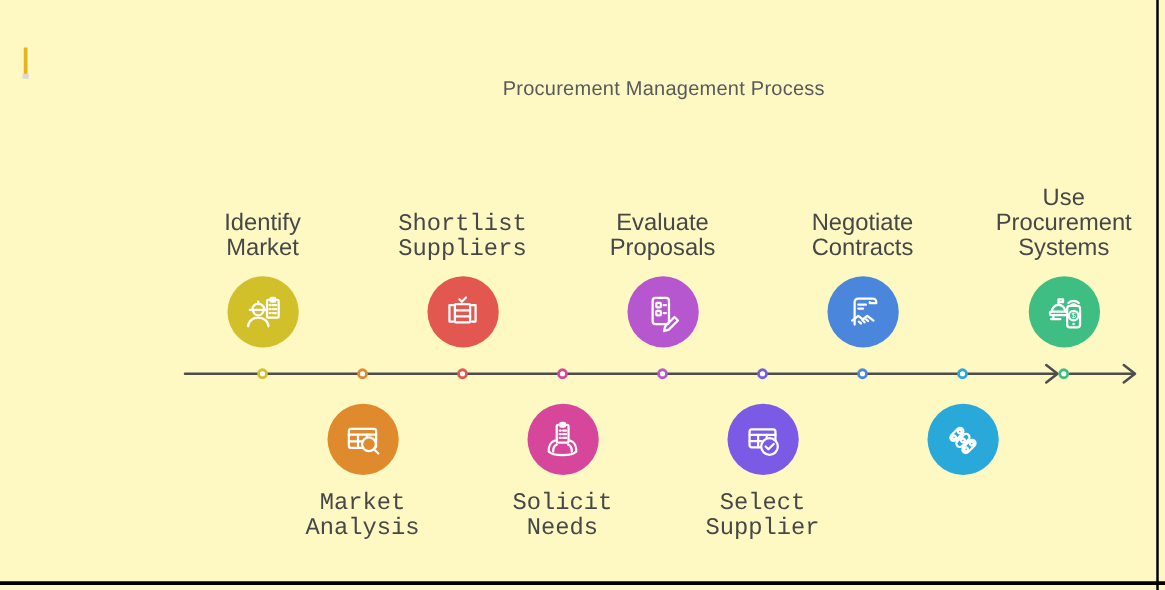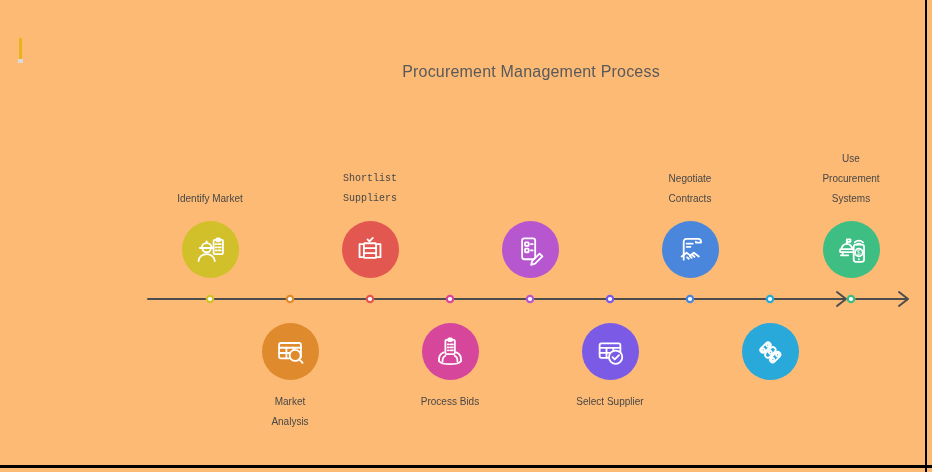--- a/index.html
+++ b/index.html
@@ -1,34 +1,34 @@
 <!DOCTYPE html>
 <html><head>
 <meta charset="utf-8">
 <style>
   html,body{margin:0;padding:0;background:#ffffff;}
   .canvas{
-    position:relative; width:932px; height:472px; background:#fdba74;
+    position:relative; width:932px; height:472px; background:#fef9c3;
     overflow:hidden; font-family:"Liberation Sans", sans-serif;
   }
   .cursor-bar{position:absolute; left:19px; top:38px; width:3px; height:23px;}
   .cursor-handle{position:absolute; left:18px; top:59px; width:5px; height:4px; background:#d9d9d9;}
   .title{
     position:absolute; top:63px; left:331px; width:400px;
     text-align:center; font-size:16px; letter-spacing:.2px;
   }
   .timeline-svg{position:absolute; left:0; top:0;}
   .milestone{
     position:absolute; width:120px; display:flex; flex-direction:column;
     align-items:center; gap:12px;
   }
   .milestone.top{bottom:194px;}
-  .milestone.bottom{top:323px;}
+  .milestone.bottom{top:323px;font-family:Liberation Mono, monospace;}
   .m-label{
-    text-align:center; font-size:10px; line-height:20px;
+    text-align:center; font-size:19px; line-height:20px;
     white-space:pre-line;
   }
   .step-circle{
     width:57px; height:57px; border-radius:50%;
     display:flex; align-items:center; justify-content:center;
   }
   .step-icon{display:block;}
   .step-icon *{vector-effect:none;}
   .border-right{position:absolute; top:0; left:925px; width:2px; height:472px;}
   .border-bottom{position:absolute; top:465px; left:0; width:932px; height:3px;}
@@ -116,24 +116,26 @@
         <rect x="11.9" y="5.3" width="8.4" height="12.6" rx="1"></rect>
         <rect x="14.4" y="3.9" width="3.4" height="2.5" rx="0.8"></rect>
         <path d="M14,9.3 h0.8 M16.4,9.3 h2.2 M14,11.9 h0.8 M16.4,11.9 h2.2 M14,14.5 h0.8 M16.4,14.5 h2.2"></path>
         <path d="M6.3,24.2 c-0.4,-3.6 1.2,-6.8 4.2,-7.8"></path>
         <path d="M9.4,24.2 c-0.1,-2.4 0.9,-4.2 2.5,-4.9"></path>
         <path d="M25.7,24.2 c0.4,-3.6 -1.2,-6.8 -4.2,-7.8"></path>
         <path d="M22.6,24.2 c0.1,-2.4 -0.9,-4.2 -2.5,-4.9"></path>
         <path d="M6.3,24.2 c2.8,3.4 16.6,3.4 19.4,0"></path>
       </svg>
     </div>
-    <div class="m-label" style="color: rgb(71, 71, 71);">Process Bids</div>
+    <div class="m-label" style="color: rgb(71, 71, 71);">Solicit Needs</div>
   </div>
 
   <div class="milestone top" style="left:470px">
+    <div class="m-label" style="color: rgb(71, 71, 71);">Evaluate
+Proposals</div>
     <div class="step-circle" style="background: rgb(183, 87, 208);">
       <svg class="step-icon" width="36" height="36" viewBox="0 0 32 32" fill="none" stroke="#ffffff" stroke-width="1.6" stroke-linecap="round" stroke-linejoin="round">
         <rect x="9" y="5.6" width="11.6" height="18.6" rx="2"></rect>
         <rect x="11.6" y="9.2" width="3.2" height="3.2" rx="0.6"></rect>
         <line x1="16.8" y1="10.8" x2="18.4" y2="10.8"></line>
         <rect x="11.6" y="14.8" width="3.2" height="3.2" rx="0.6"></rect>
         <line x1="16.8" y1="16.4" x2="18.4" y2="16.4"></line>
         <path d="M17,29.2 l1,-3.5 6.5,-6.5 2.5,2.5 -6.5,6.5 -3.5,1 z"></path>
       </svg>
     </div>

